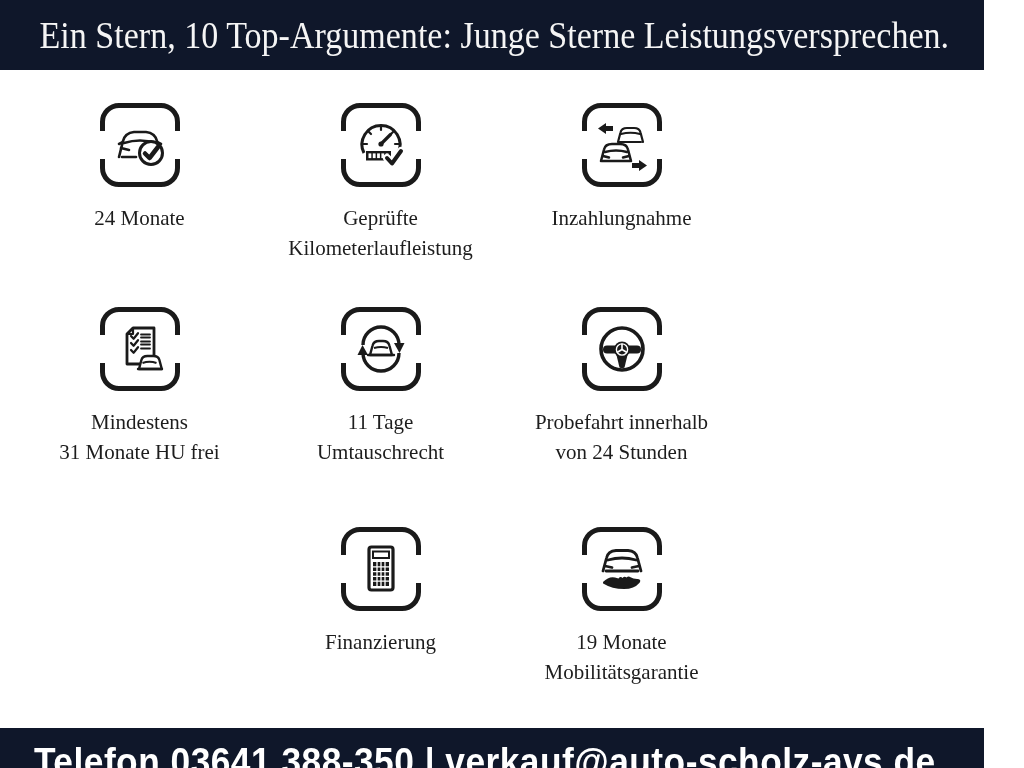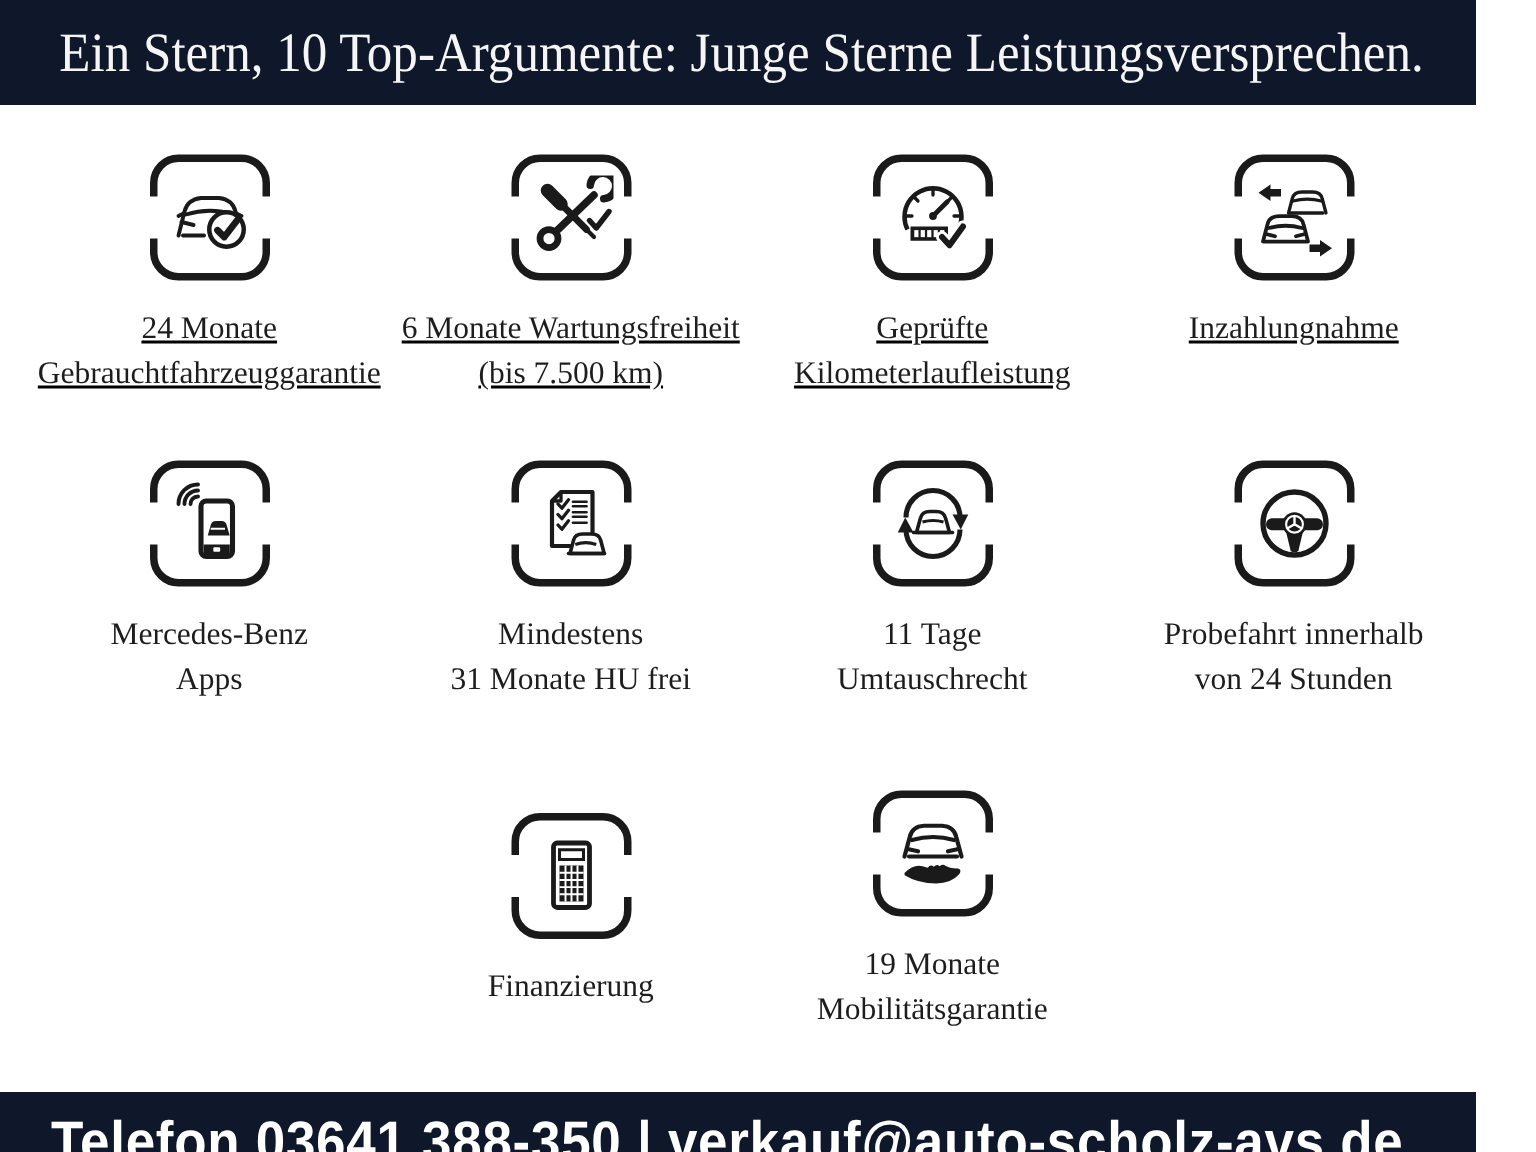--- a/index.html
+++ b/index.html
@@ -18,23 +18,23 @@
     color:#f5f5f5;font:400 37px/1 "Liberation Serif",serif;
     white-space:nowrap;transform:scaleX(0.92);
   }
   #footer-bar .bar-text{
     color:#ffffff;font:700 38px/1 "Liberation Sans",sans-serif;
     white-space:nowrap;transform:scaleX(0.93);
     letter-spacing:0.5px;
   }
   #content{position:absolute;top:70px;left:19px;width:986px;}
   .row{display:flex;}
-  #row-1{margin-top:33px;text-decoration:underline;}
+  #row-1{margin-top:33px;}
   #row-2{margin-top:44px;}
-  #row-3{margin-top:60px;align-items:center;}
+  #row-3{margin-top:60px;}
   .cell{width:241px;display:flex;flex-direction:column;align-items:center;flex:0 0 241px;}
   .cell.empty{visibility:hidden;}
   .frame{
     position:relative;width:80px;height:84px;box-sizing:border-box;
     border:5px solid #1a1a1a;border-radius:19px;
     display:flex;align-items:center;justify-content:center;
   }
   
   .frame::before,.frame::after{
     content:"";position:absolute;top:50%;transform:translateY(-50%);
@@ -68,43 +68,23 @@
             <path d="M9,31 l8,2 M47,31 l-8,2"></path>
             <path d="M11,25 l-4,2 M45,25 l4,2"></path>
             <path d="M10,40 h14"></path>
           </g>
           <circle cx="39" cy="36" r="11.5" fill="#ffffff" stroke="#1a1a1a" stroke-width="3"></circle>
           <path d="M33,36.5 l4.5,4.5 L46,30" fill="none" stroke="#1a1a1a" stroke-width="4.5" stroke-linecap="round" stroke-linejoin="round"></path>
         </svg>
       </div>
       <div class="label">
         <div>24 Monate</div>
-        <div>Gebrauchtfahrzeuggarantie</div>
-      </div>
-    </div>
-
-    <div class="cell">
-      <div class="frame">
-        <svg width="56" height="56" viewBox="0 0 56 56">
-          <g fill="none" stroke="#1a1a1a" stroke-linecap="round" stroke-linejoin="round">
-            <circle cx="13" cy="42" r="6" stroke-width="4.5"></circle>
-            <path d="M17.5,37.5 L43,13" stroke-width="5"></path>
-            <path d="M49.5,15.5 A8.5,8.5 0 1 0 40.5,6.5" stroke-width="5"></path>
-            <path d="M12,10 L21,19" stroke-width="9"></path>
-            <path d="M21,19 L38,36" stroke-width="4.5"></path>
-            <path d="M38,36 l5,5" stroke-width="2.8"></path>
-            <path d="M40,30 l4.5,5 L53,24" stroke-width="3.6"></path>
-          </g>
-        </svg>
-      </div>
-      <div class="label">
-        <div>6 Monate Wartungsfreiheit</div>
-        <div>(bis 7.500 km)</div>
-      </div>
-    </div>
+      </div>
+    </div>
+
 
     <div class="cell">
       <div class="frame">
         <svg width="56" height="56" viewBox="0 0 56 56">
           <path d="M11,36 A19,19 0 1 1 45,36" fill="none" stroke="#1a1a1a" stroke-width="3"></path>
           <g stroke="#1a1a1a" stroke-width="2.2" stroke-linecap="round">
             <path d="M28,8.5 V13"></path>
             <path d="M15,14 l3,3"></path>
             <path d="M41,14 l-3,3"></path>
             <path d="M9.5,27 h4.5"></path>
@@ -151,40 +131,20 @@
       <div class="label">
         <div>Inzahlungnahme</div>
         <div></div>
       </div>
     </div>
 
   </div>
 
   <div class="row" id="row-2">
 
-    <div class="cell">
-      <div class="frame">
-        <svg width="56" height="56" viewBox="0 0 56 56">
-          <g fill="none" stroke="#1a1a1a" stroke-width="2.6" stroke-linecap="round">
-            <path d="M15,15 A5,5 0 0 1 20,10"></path>
-            <path d="M11,15 A9,9 0 0 1 20,6"></path>
-            <path d="M7,15 A13,13 0 0 1 20,2"></path>
-          </g>
-          <rect x="22" y="13" width="21" height="37" rx="3.5" fill="none" stroke="#1a1a1a" stroke-width="3.4"></rect>
-          <rect x="23.8" y="42" width="17.4" height="6.4" fill="#1a1a1a"></rect>
-          <rect x="30.2" y="43.8" width="4.6" height="3" rx="0.8" fill="#ffffff"></rect>
-          <path d="M26.5,36 l2,-7 q0.7,-2.6 3.4,-2.6 h3.8 q2.7,0 3.4,2.6 l2,7 z" fill="#1a1a1a"></path>
-          <path d="M28.5,31.5 h9.5" stroke="#ffffff" stroke-width="1.4"></path>
-        </svg>
-      </div>
-      <div class="label">
-        <div>Mercedes-Benz</div>
-        <div>Apps</div>
-      </div>
-    </div>
 
     <div class="cell">
       <div class="frame">
         <svg width="56" height="56" viewBox="0 0 56 56">
           <path d="M21,7 H42 V43 H15 V13 Z" fill="none" stroke="#1a1a1a" stroke-width="2.8" stroke-linejoin="round"></path>
           <path d="M21,7 l-6,6 h6 z" fill="none" stroke="#1a1a1a" stroke-width="2.2" stroke-linejoin="round"></path>
           <g fill="none" stroke="#1a1a1a" stroke-linecap="round" stroke-linejoin="round">
             <path d="M19,15 l2.6,2.8 L26,12.2" stroke-width="2.2"></path>
             <path d="M29,13.5 h9 M29,16.5 h9" stroke-width="1.8"></path>
             <path d="M19,22 l2.6,2.8 L26,19.2" stroke-width="2.2"></path>

